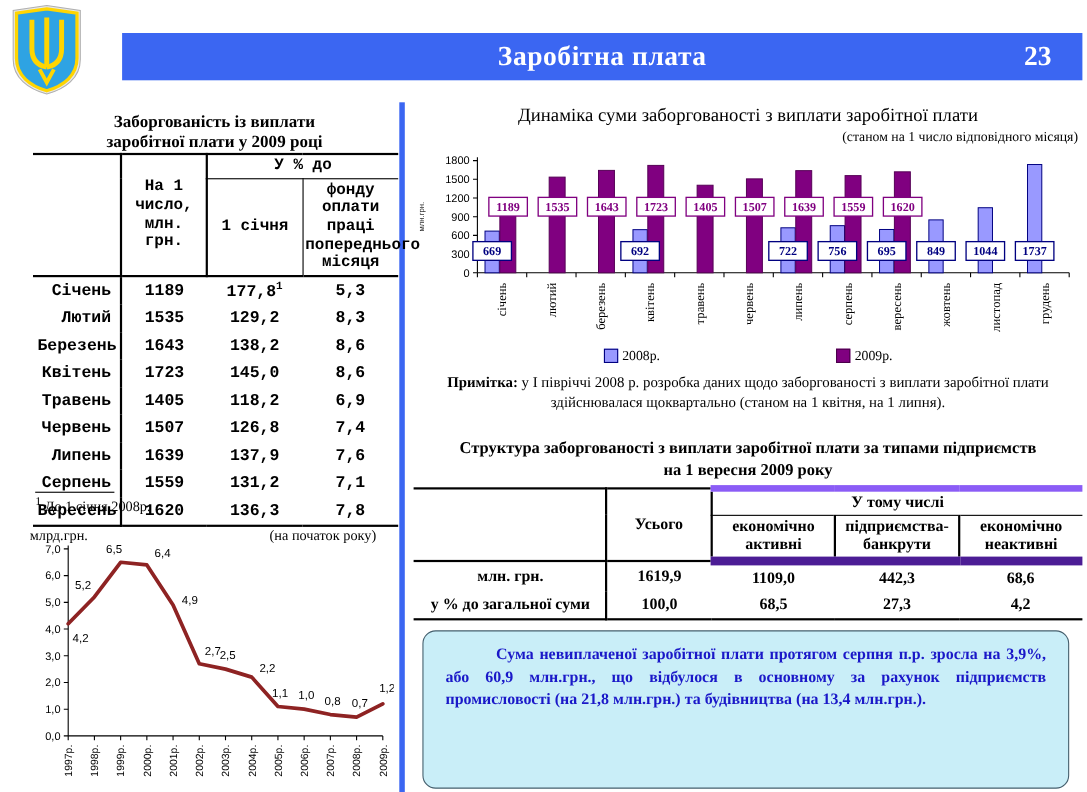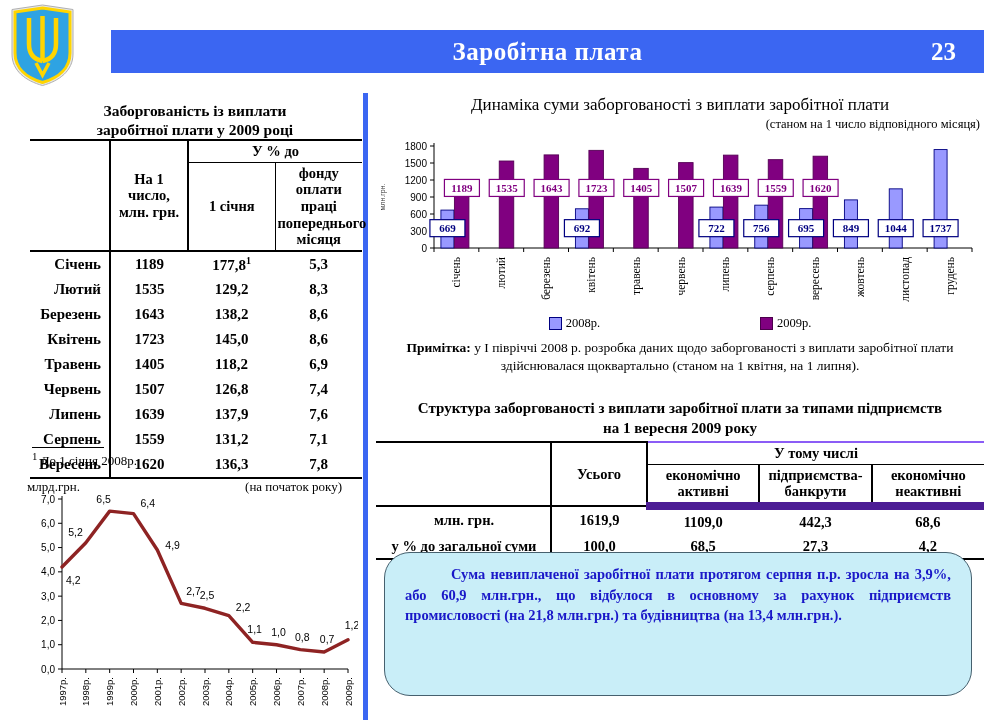--- a/index.html
+++ b/index.html
@@ -18,21 +18,21 @@
   }
   .banner-title { flex:1; text-align:center; font-weight:bold; font-size:25px; letter-spacing:0.5px; }
   .banner-page { position:absolute; right:28px; top:0; height:43px; display:flex; align-items:center; font-weight:bold; font-size:25px; }
 
   .divider { left:363px; top:93px; width:5px; height:627px; background:#3b66f2; }
 
   
   .lt-title { left:28px; top:101px; width:334px; text-align:center; font-weight:bold; font-size:15.5px; line-height:1.25; }
 
   table.arrears { left:30px; top:139px; width:332px; border-collapse:collapse; table-layout:fixed; }
-  table.arrears th, table.arrears td { font-weight:bold; }
+  table.arrears th, table.arrears td { font-weight:bold;font-family:Liberation Mono, monospace; }
   table.arrears thead th { font-size:14.5px; line-height:1.15; padding:2px 2px; vertical-align:middle; text-align:center; }
   .c-blank { width:75px; border-top:2px solid #000; border-right:2px solid #000; border-bottom:2px solid #000; }
   .c-val   { width:72px; border-top:2px solid #000; border-right:2px solid #000; border-bottom:2px solid #000; }
   .c-group { border-top:2px solid #000; border-bottom:1.5px solid #000; }
   .c-jan   { width:78px; border-right:1.5px solid #000; border-bottom:2px solid #000; }
   .c-fund  { width:107px; border-bottom:2px solid #000; }
   table.arrears tbody td { font-size:15px; padding:2px 4px; text-align:center; height:21px; }
   table.arrears tbody td:first-child { border-right:2px solid #000; text-align:right; padding-right:8px; }
   table.arrears tbody tr:last-child td { border-bottom:2px solid #000; }
   table.arrears sup { font-size:10px; }
@@ -58,31 +58,31 @@
 
   .bar-note { left:380px; top:339px; width:600px; text-align:center; font-size:13.5px; line-height:1.35; }
 
   .st-title { left:374px; top:399px; width:612px; text-align:center; font-weight:bold; font-size:15px; line-height:1.3; }
 
   table.structure { left:376px; top:441px; width:608px; border-collapse:collapse; table-layout:fixed; }
   table.structure th, table.structure td { font-weight:bold; font-size:14.5px; }
   table.structure thead th { line-height:1.15; padding:2px 3px; vertical-align:middle; text-align:center; }
   .st-blank { width:168px; border-top:2px solid #000; border-right:2px solid #000; border-bottom:2px solid #000; }
   .st-total { width:88px;  border-top:2px solid #000; border-right:2px solid #000; border-bottom:2px solid #000; }
-  .st-group { border-top:2px solid #8b5cf6; border-bottom:1.5px solid #000;margin-left:28px; }
+  .st-group { border-top:6px solid #8b5cf6; border-bottom:1.5px solid #000;margin-left:28px; }
   .st-sub   { border-bottom:8px solid #4c1d95; }
   .st-sub.mid { border-right:2px solid #000; }
   .w2{width:118px}.w3{width:124px}.w4{width:110px}
   table.structure tbody td { padding:2px 4px; text-align:center; height:20px; }
   table.structure tbody td:first-child { border-right:2px solid #000; text-align:center; padding-left:6px; }
   table.structure tbody tr:last-child td { border-bottom:2px solid #000; }
 
   .summary-box {
-    left:384px; top:552px; width:588px; height:144px; box-sizing:border-box;
-    background:#c9eef8; border:1.5px solid #46606e; border-radius:26px;
+    left:384px; top:573px; width:588px; height:144px; box-sizing:border-box;
+    background:#c9eef8; border:1.5px solid #46606e; border-radius:12px;
     padding:11px 20px 10px 20px;
     color:#1a18c8; font-weight:bold; font-size:14.5px; line-height:1.42; text-align:justify;
   }
   .summary-box p { margin:0; text-indent:46px; }
 
   svg text { font-family:"Liberation Sans","DejaVu Sans",sans-serif; }
   svg text.serif { font-family:"Liberation Serif","DejaVu Serif",serif; }
 </style>
 </head>
 <body>

